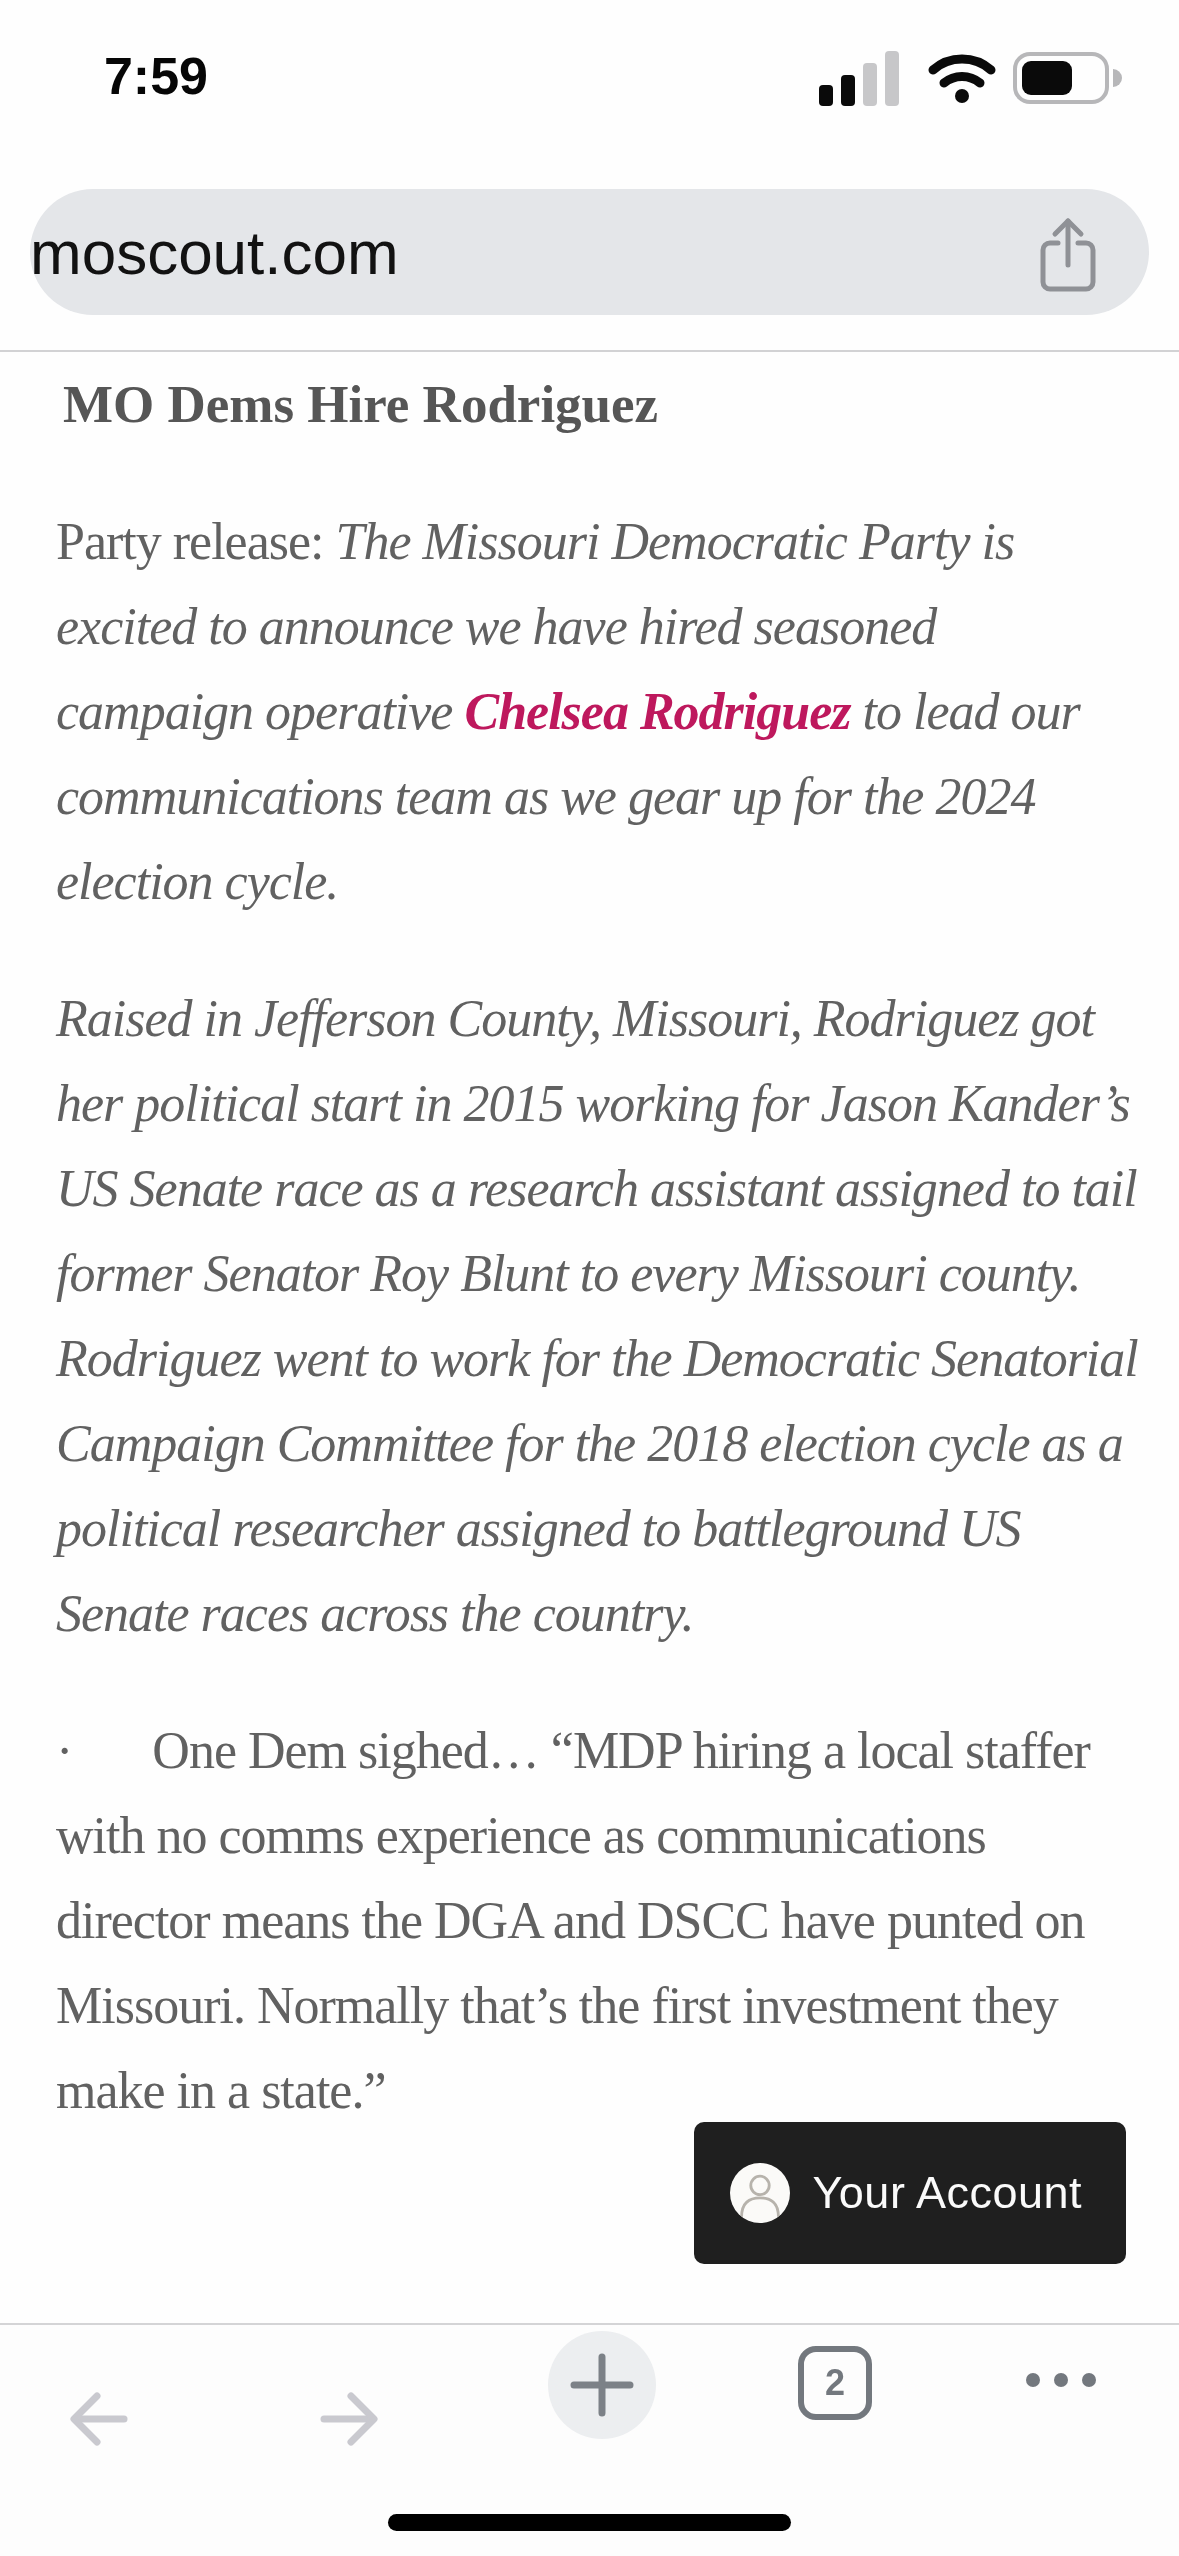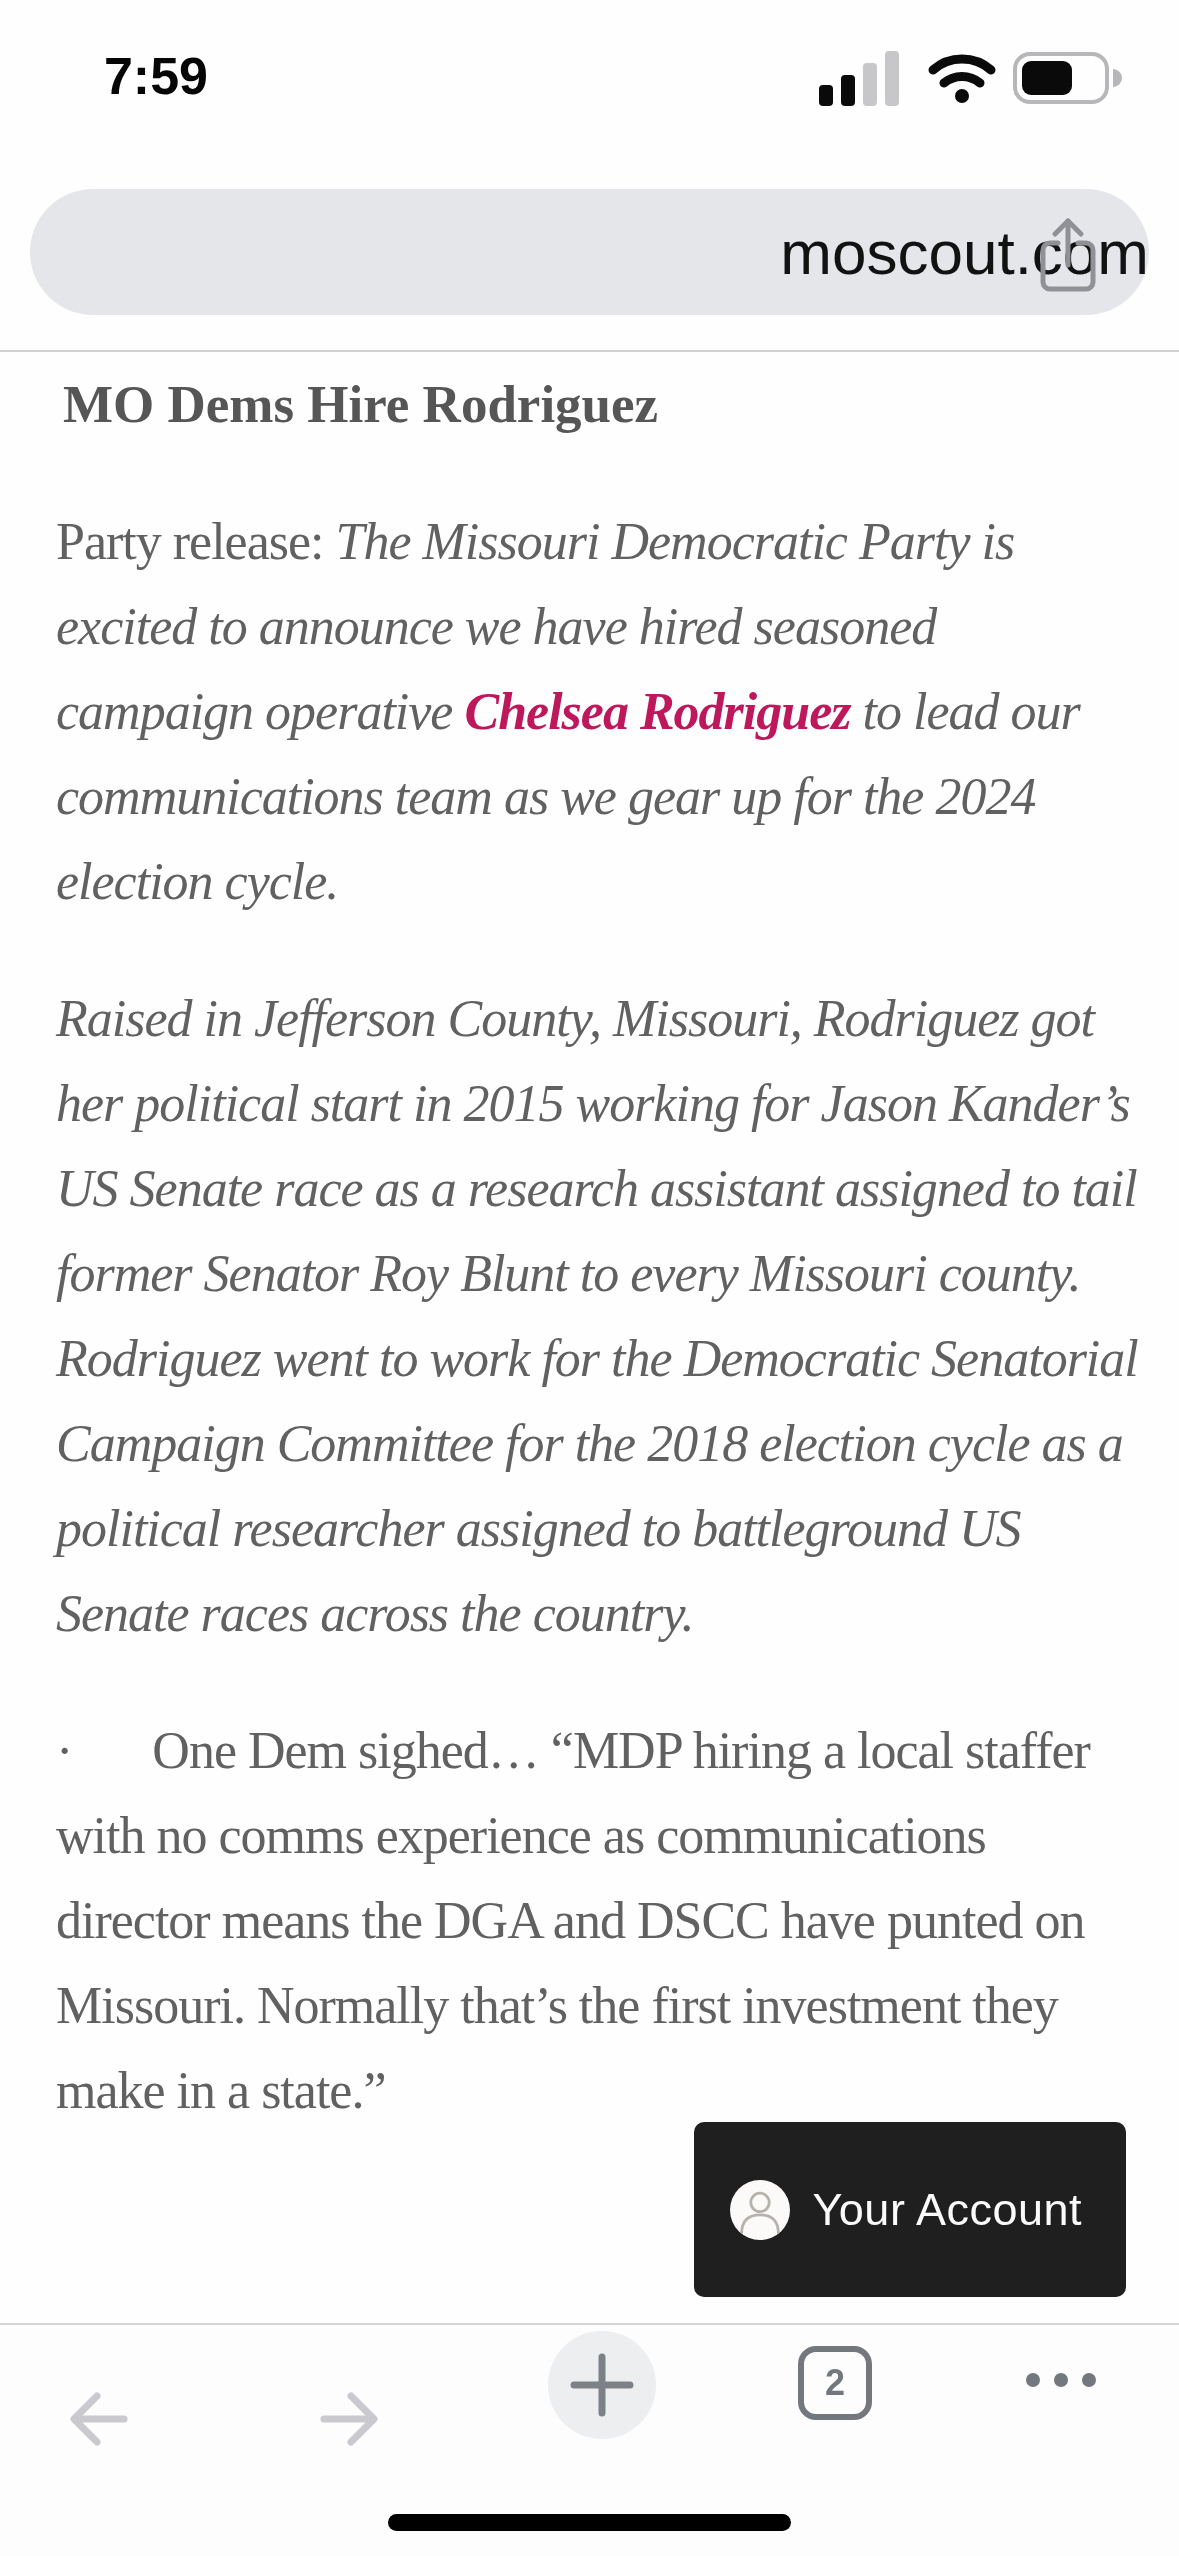--- a/index.html
+++ b/index.html
@@ -7,37 +7,37 @@
        font-family:"Liberation Sans","DejaVu Sans",sans-serif;}
   .screen{position:relative;width:1179px;height:2556px;background:#fefefe;}
 
   
   .status-time{position:absolute;left:78px;top:46px;width:130px;text-align:right;
     font-size:52px;font-weight:700;color:#060606;letter-spacing:0px;}
   .status-icons{position:absolute;right:56px;top:50px;display:flex;align-items:center;gap:17px;}
 
   
   .url-pill{position:absolute;left:30px;right:30px;top:189px;height:126px;
-    background:#e4e6e9;border-radius:63px;display:flex;align-items:center;justify-content:flex-end;}
+    background:#e4e6e9;border-radius:63px;display:flex;align-items:center;justify-content:flex-start;}
   .url-text{font-size:62px;color:#121212;letter-spacing:0px;}
   .share-wrap{position:absolute;right:50px;top:26px;}
   .chrome-divider{position:absolute;left:0;right:0;top:350px;height:2px;background:#d2d2d4;}
 
   
   .content{position:absolute;left:0;right:0;top:352px;padding:0 40px 0 56px;
     font-family:"Liberation Serif","DejaVu Serif",serif;color:#616161;}
   .content h1{margin:10px 0 0 7px;font-size:53px;line-height:85px;font-weight:700;
     color:#565656;letter-spacing:0px;}
   .content p{margin:52px 0 0 0;font-size:52px;line-height:85px;letter-spacing:-1px;}
   .em{font-style:italic;}
   .em-bold{font-style:italic;font-weight:700;color:#be185d;}
   .p3-gap{display:inline-block;width:80px;}
 
   
-  .account-btn{position:absolute;right:53px;top:2122px;height:175px;
+  .account-btn{position:absolute;right:53px;top:2122px;height:142px;
     background:#1f1f1f;border:none;border-radius:10px;display:flex;align-items:center;
     padding:0 44px 0 36px;gap:22px;cursor:pointer;justify-content:flex-end;}
   .account-btn .label{color:#fafafa;font-size:45px;font-family:"Liberation Sans","DejaVu Sans",sans-serif;letter-spacing:0.5px;}
   .avatar{width:60px;height:60px;border-radius:50%;background:#fbfaf8;
     display:flex;align-items:center;justify-content:center;overflow:hidden;}
 
   
   .toolbar{position:absolute;left:0;right:0;bottom:0;height:233px;background:#fdfdfd;}
   .toolbar-divider{position:absolute;left:0;right:0;top:0;height:2px;background:#d4d4d6;}
   .tb-item{position:absolute;top:0;height:233px;display:flex;align-items:flex-start;

